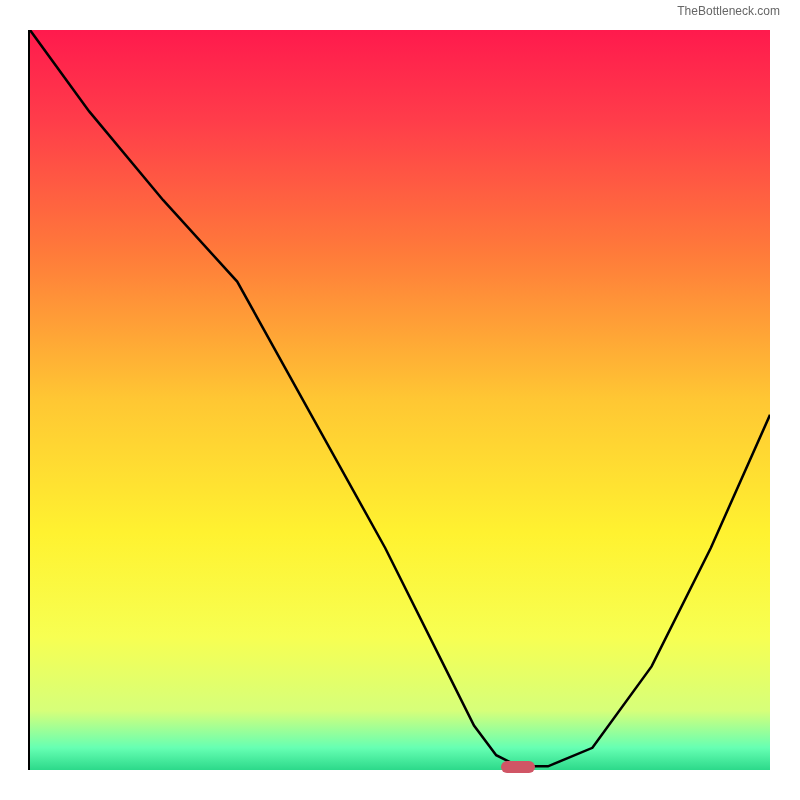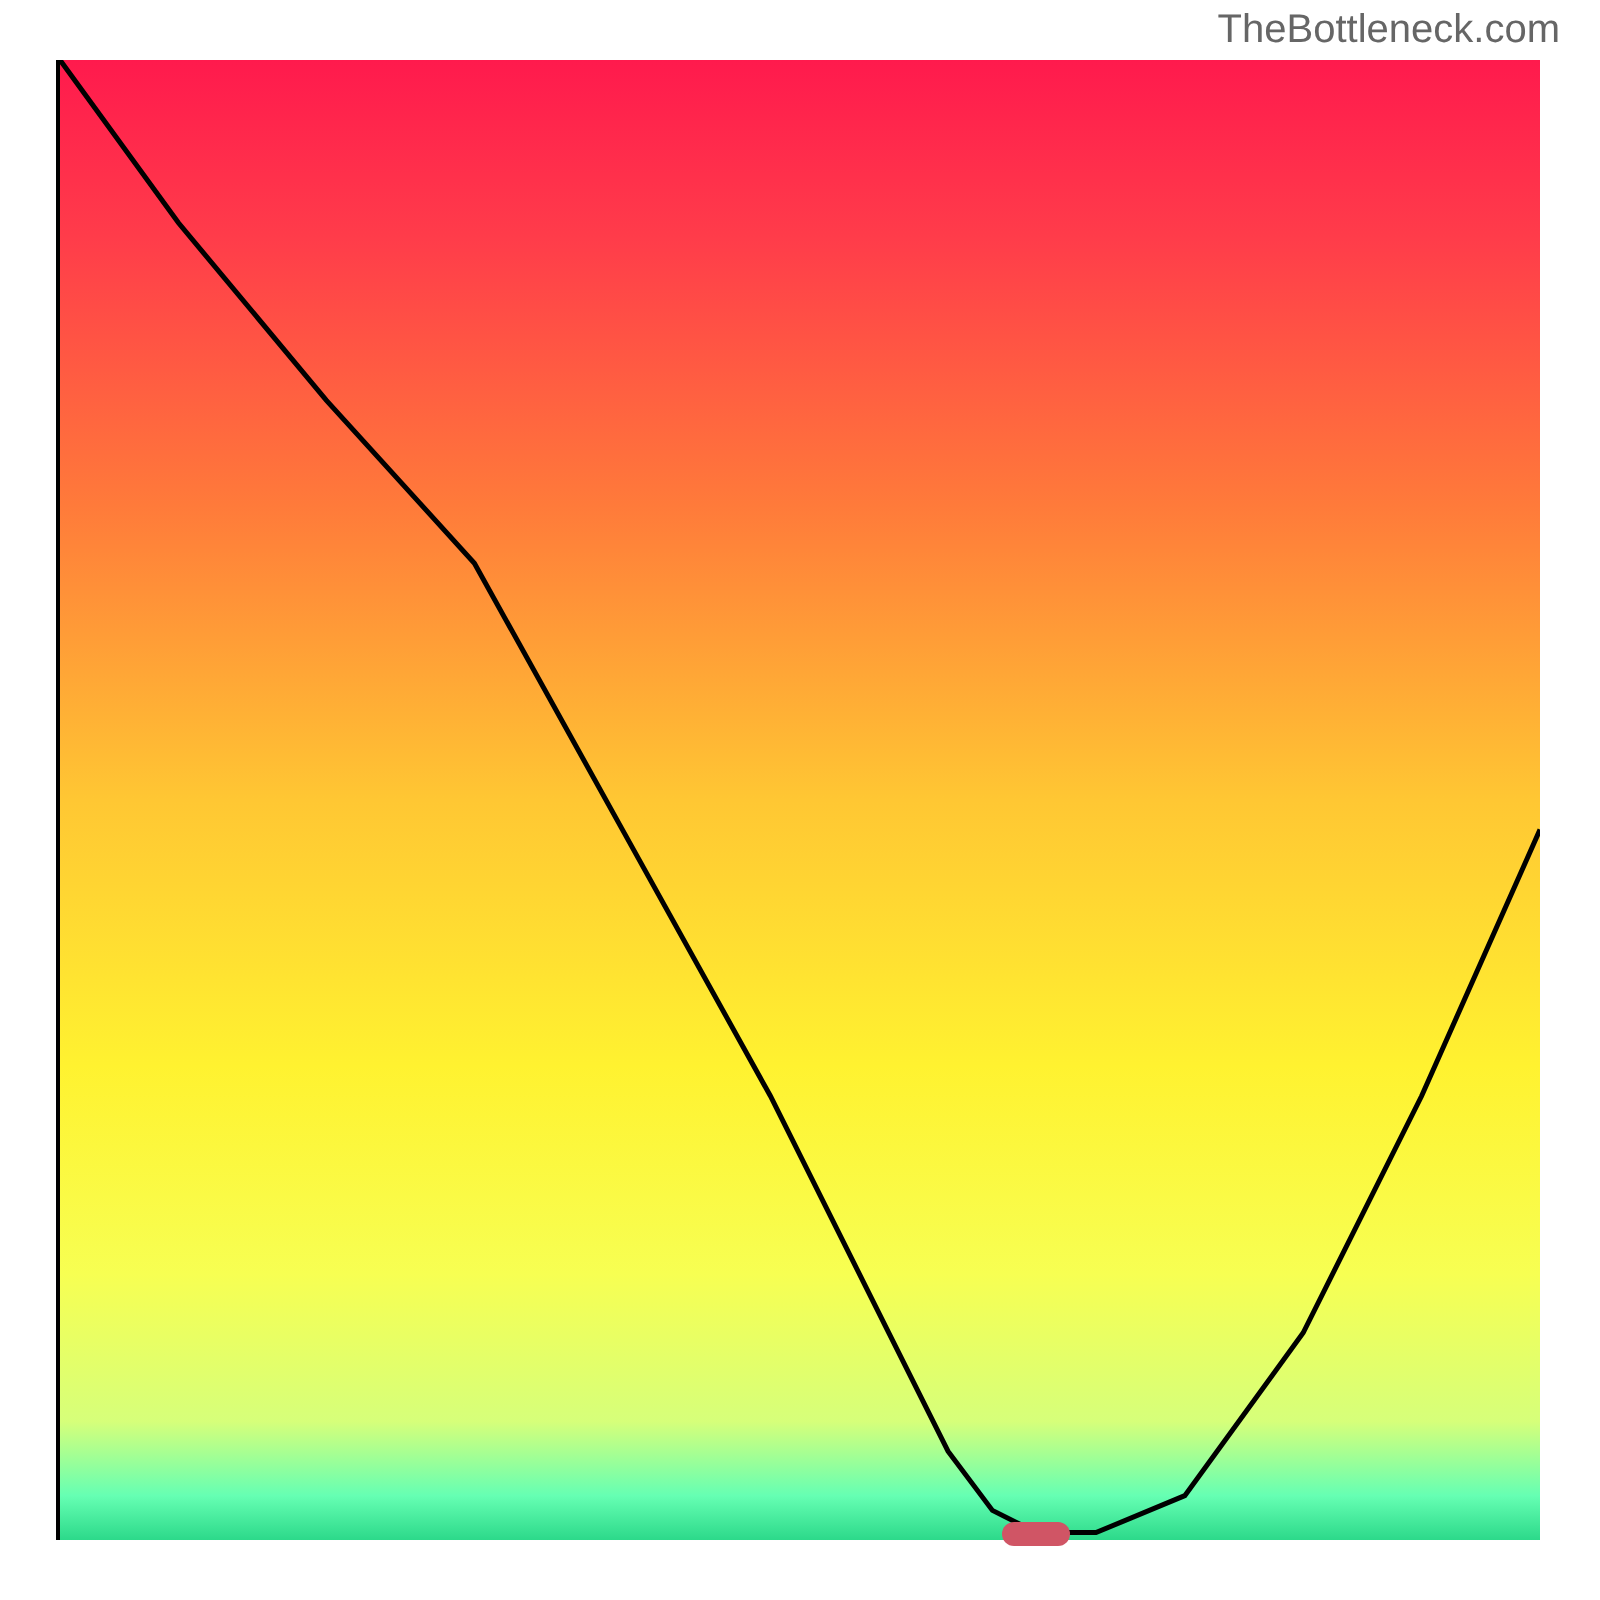--- a/index.html
+++ b/index.html
@@ -12,21 +12,21 @@
     height: 800px;
     background: #ffffff;
     position: relative;
     font-family: Arial, sans-serif;
   }
   .watermark {
     position: absolute;
     top: 4px;
     right: 20px;
     color: #666666;
-    font-size: 20px;
+    font-size: 12px;
     font-weight: normal;
     z-index: 10;
   }
   .chart-area {
     position: absolute;
     top: 30px;
     left: 30px;
     width: 740px;
     height: 740px;
   }

